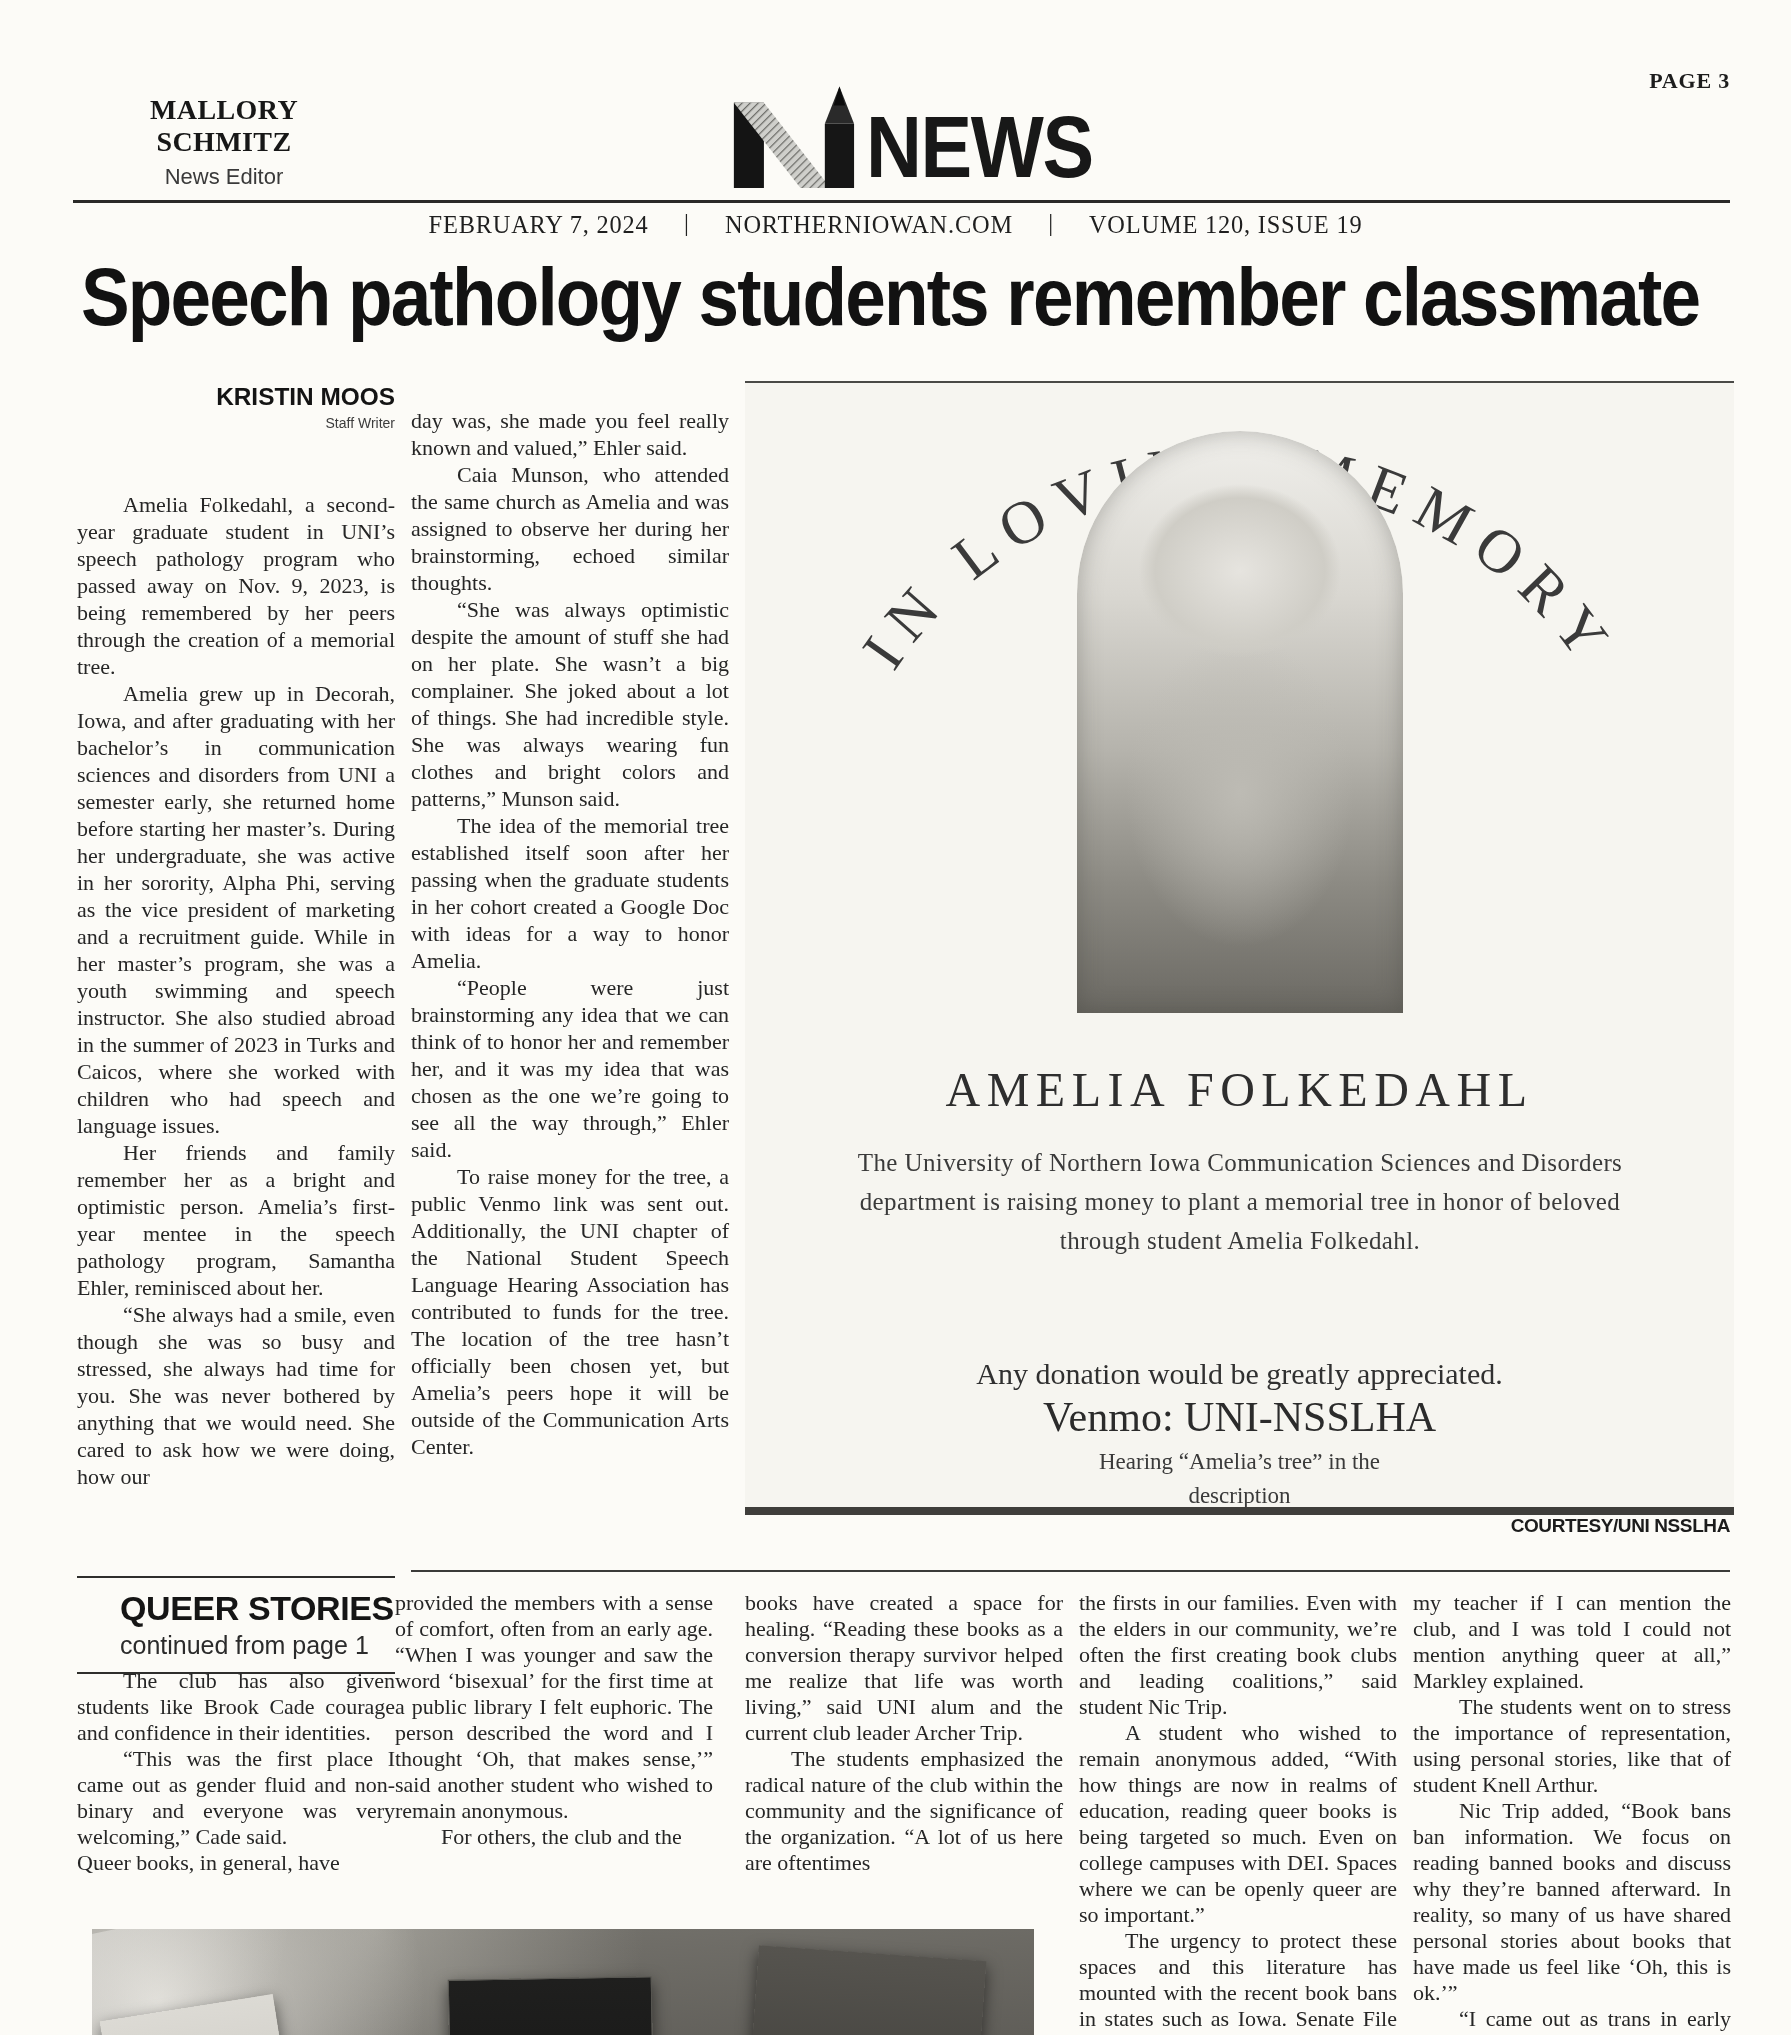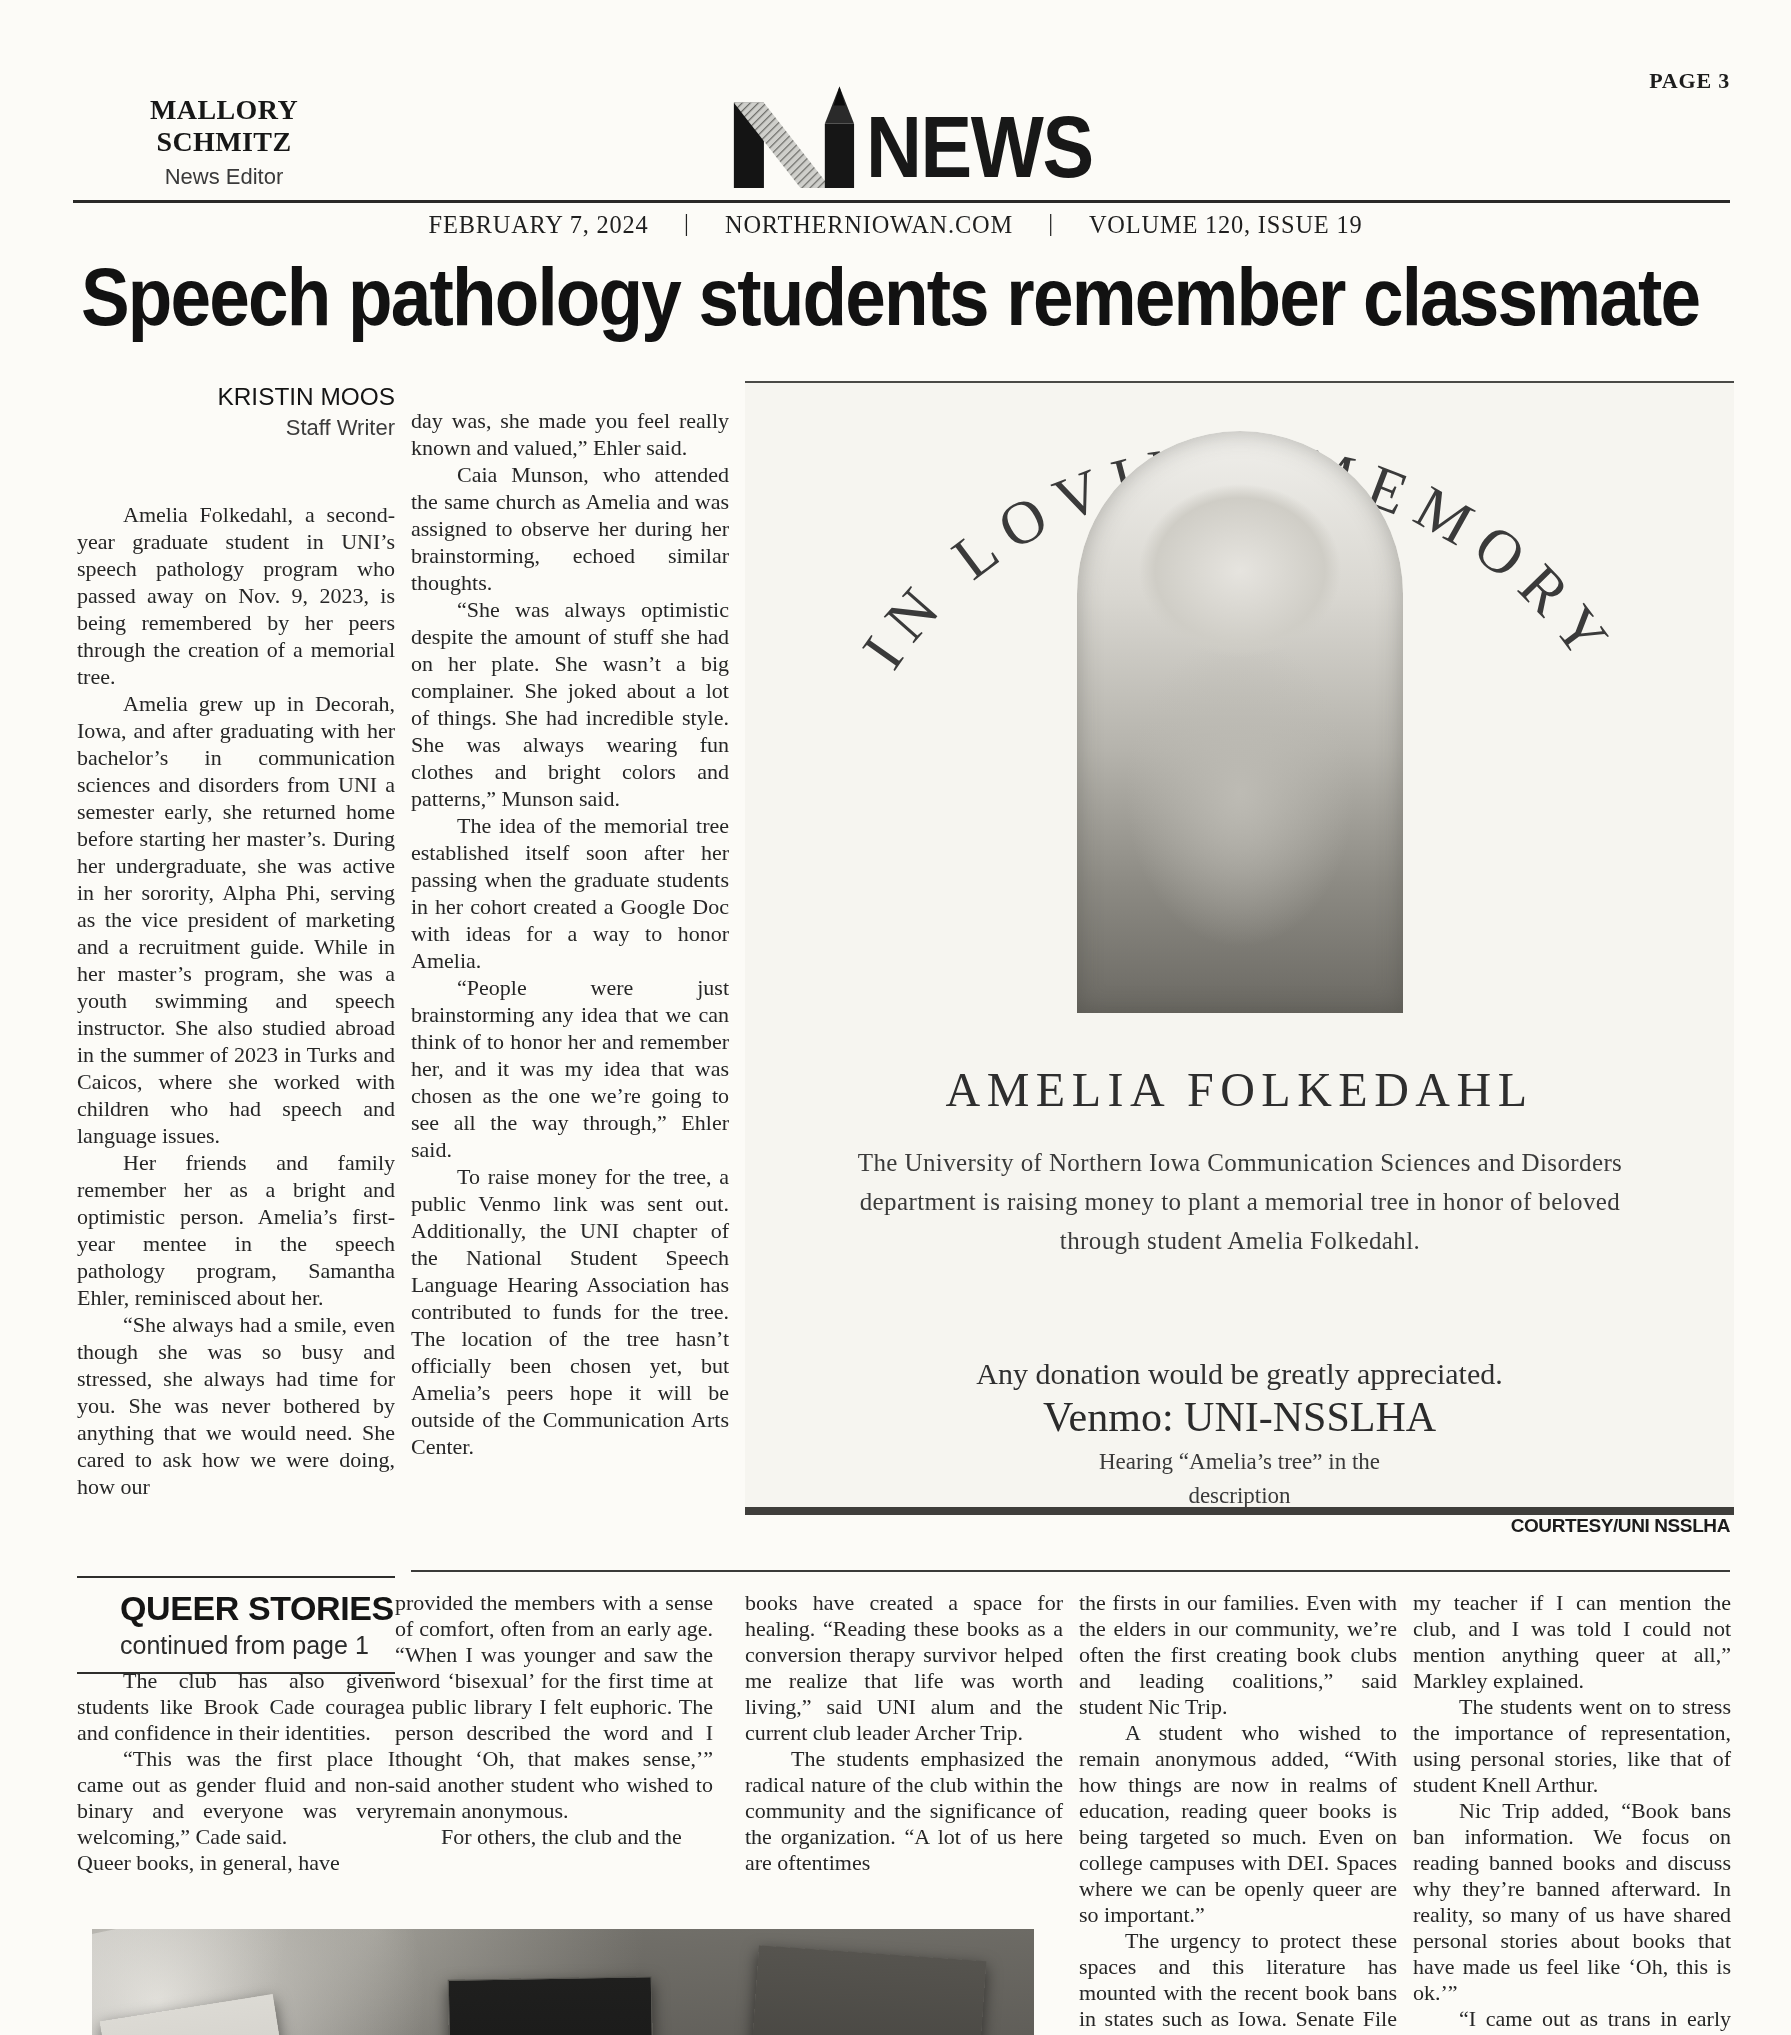--- a/index.html
+++ b/index.html
@@ -36,22 +36,22 @@
     font-family:"Liberation Sans",sans-serif;font-weight:bold;font-size:81px;
     letter-spacing:-2px;color:#121212;white-space:nowrap;
     transform:scaleX(0.90);transform-origin:left top;}
 
   
   .col{position:absolute;width:318px;}
   .col p{margin:0;font-size:22px;line-height:27px;text-align:justify;text-indent:46px;color:#262626;}
   .col.tight p{line-height:26px;}
   .col p.noindent{text-indent:0;}
   .byline{text-align:right;font-family:"Liberation Sans",sans-serif;margin-bottom:60px;}
-  .byline-name{font-weight:normal;font-size:24.4px;color:#141414;}
-  .byline-title{font-size:22px;color:#3c3c3c;margin-top:4.1px;}
+  .byline-name{font-weight:bold;font-size:24.4px;color:#141414;}
+  .byline-title{font-size:14px;color:#3c3c3c;margin-top:4.1px;}
 
   .t-col1{left:77px;top:383px;}
   .t-col2{left:411px;top:407px;}
 
   
   .memorial-box{
     position:absolute;left:745px;top:381px;width:989px;height:1124px;
     background:#f6f5f0;border-top:2px solid #4a4a47;border-bottom:8.1px solid #3f3e3b;
     overflow:hidden;}
   .arc-svg{position:absolute;left:0;top:0;}

